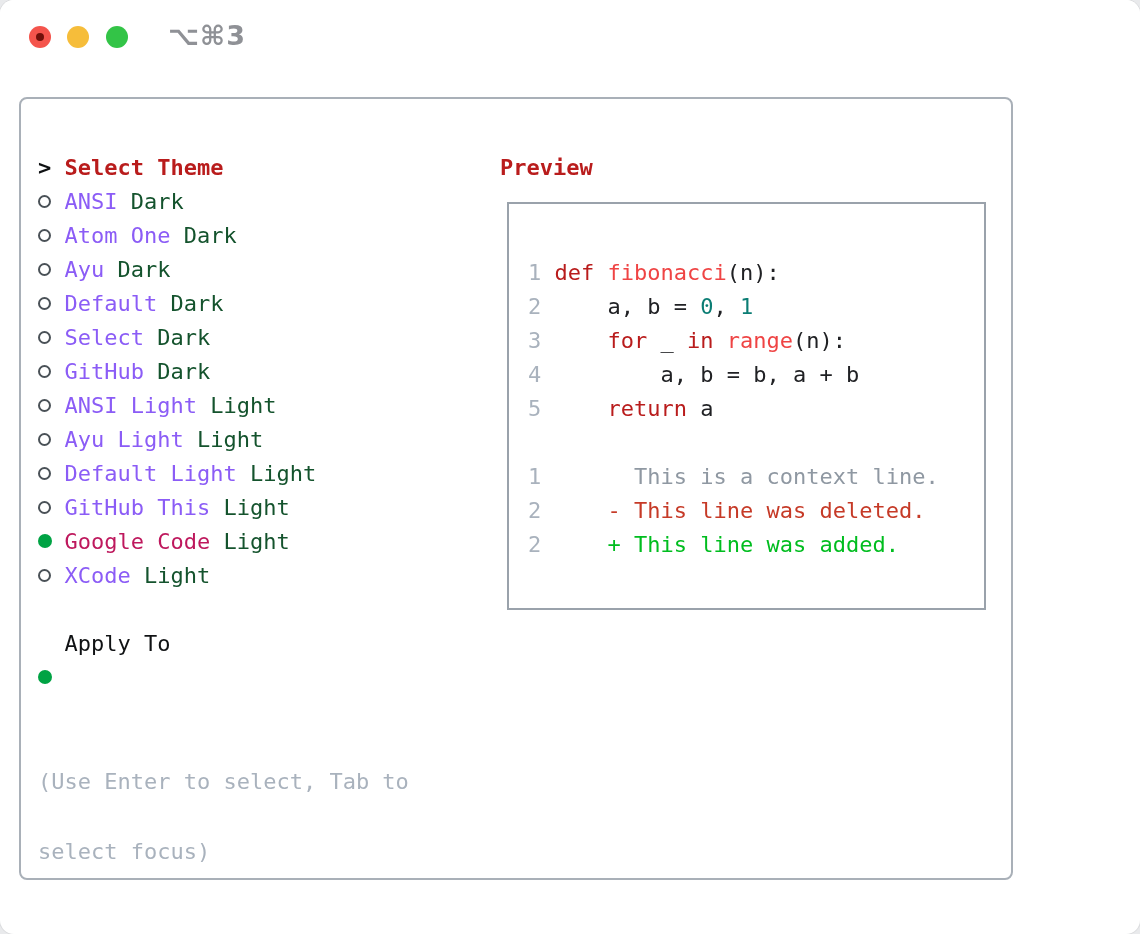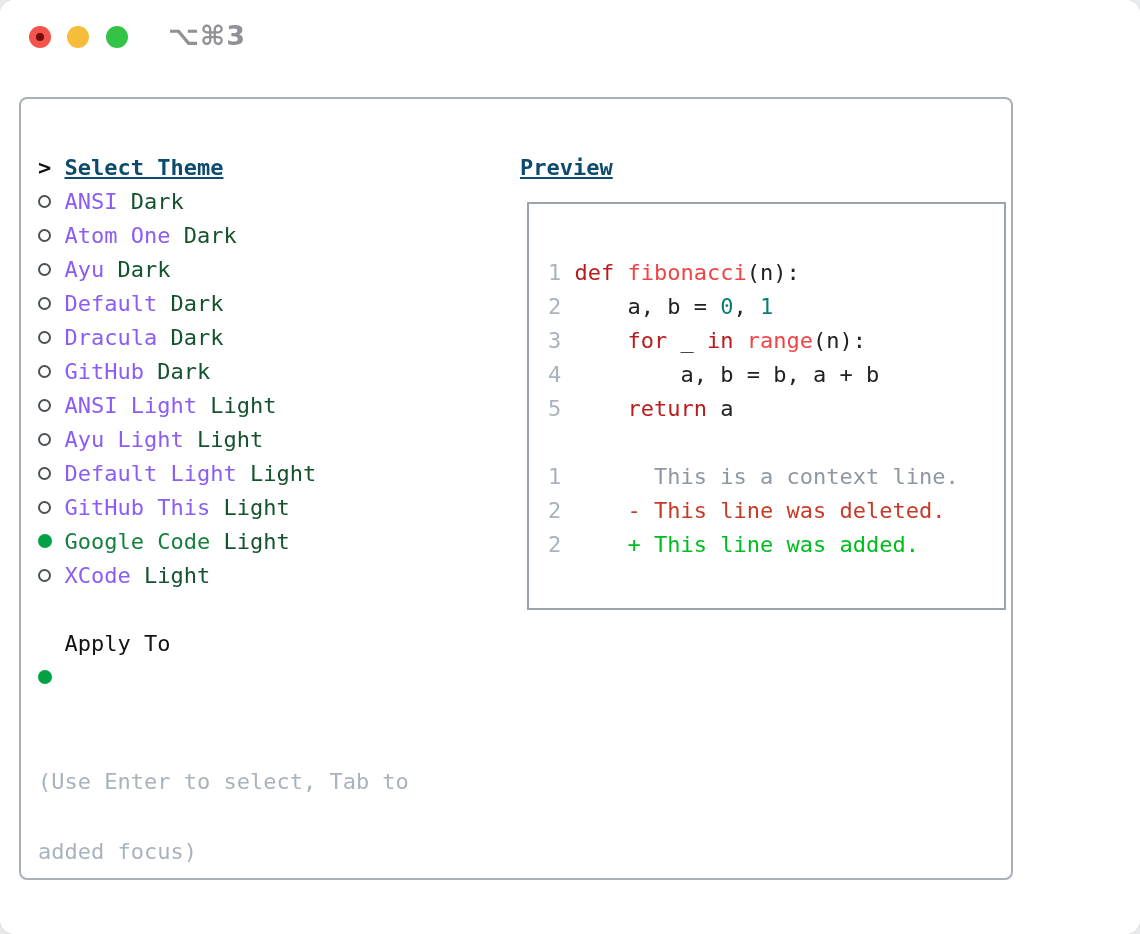--- a/index.html
+++ b/index.html
@@ -13,32 +13,32 @@
   .light-red{left:29px;background:#f4544c;}
   .light-red .dot{position:absolute;left:7px;top:7px;width:8px;height:8px;border-radius:50%;background:#70100a;}
   .light-yellow{left:67px;background:#f6bd3a;}
   .light-green{left:106px;background:#33c447;}
   .win-title{position:absolute;left:168px;top:20px;font-family:"DejaVu Sans",sans-serif;font-weight:bold;font-size:27px;letter-spacing:1px;color:#8f9196;}
 
   
   .panel{position:absolute;left:19px;top:97px;width:994px;height:783px;border:2px solid #a9b0b8;border-radius:8px;background:#ffffff;}
 
   .col-left{position:absolute;left:17px;top:17px;}
-  .col-right{position:absolute;left:499px;top:17px;}
+  .col-right{position:absolute;left:479px;top:17px;}
 
   .row{height:34px;display:flex;align-items:center;white-space:pre;font-size:22px;color:#343a40;}
   .row-blank{height:34px;}
-  .hdr{font-weight:bold;color:#0c4a6e;text-decoration:underline;}
+  .hdr{font-weight:bold;color:#b91c1c;}
   .prompt{display:inline-block;width:26.5px;font-weight:bold;color:#0f1113;}
 
   .bullet{width:26.5px;display:flex;align-items:center;flex:0 0 26.5px;}
   .ring{width:13px;height:13px;border:2px solid #4a5157;border-radius:50%;}
   .selected .ring{width:14px;height:14px;border:none;background:#00a344;}
   .tname{color:#8b5cf6;}
-  .selected .tname{color:#15803d;}
+  .selected .tname{color:#be185d;}
   .ttag{color:#14532d;margin-left:1ch;}
   .apply-hdr{color:#101214;}
   .hint{color:#a9b2bd;margin-top:36px;}
 
   
   .pbox{margin-top:18px;margin-left:7px;width:479px;height:408px;border:2px solid #9aa2ab;background:#ffffff;padding:17px 0 0 19px;overflow:hidden;}
   .crow{height:34px;display:flex;align-items:center;white-space:pre;font-size:22px;color:#202124;}
   .lnum{display:inline-block;width:26.5px;flex:0 0 26.5px;color:#a9b2bd;}
   .dnum{display:inline-block;width:79.5px;flex:0 0 79.5px;color:#a9b2bd;}
   .dmark{display:inline-block;width:26.5px;flex:0 0 26.5px;}
@@ -79,21 +79,21 @@
       <div class="row">
         <span class="bullet"><span class="ring"></span></span><span class="tname">Atom One</span><span class="ttag">Dark</span>
       </div>
       <div class="row">
         <span class="bullet"><span class="ring"></span></span><span class="tname">Ayu</span><span class="ttag">Dark</span>
       </div>
       <div class="row">
         <span class="bullet"><span class="ring"></span></span><span class="tname">Default</span><span class="ttag">Dark</span>
       </div>
       <div class="row">
-        <span class="bullet"><span class="ring"></span></span><span class="tname">Dracula</span><span class="ttag">Dark</span>
+        <span class="bullet"><span class="ring"></span></span><span class="tname">Select</span><span class="ttag">Dark</span>
       </div>
       <div class="row">
         <span class="bullet"><span class="ring"></span></span><span class="tname">GitHub</span><span class="ttag">Dark</span>
       </div>
       <div class="row">
         <span class="bullet"><span class="ring"></span></span><span class="tname">ANSI Light</span><span class="ttag">Light</span>
       </div>
       <div class="row">
         <span class="bullet"><span class="ring"></span></span><span class="tname">Ayu Light</span><span class="ttag">Light</span>
       </div>
@@ -115,21 +115,21 @@
       <div class="row">
         <span class="bullet"></span><span class="apply-hdr">Apply To</span>
       </div>
       <div class="row selected">
         <span class="bullet"><span class="ring"></span></span>
       </div>
 
       <div class="row-blank"></div>
 
       <div class="row hint">(Use Enter to select, Tab to</div>
-      <div class="row hint">added focus)</div>
+      <div class="row hint">select focus)</div>
     </div>
 
     <div class="col-right">
       <div class="row-blank"></div>
       <div class="row"><span class="hdr">Preview</span></div>
 
       <div class="pbox">
         <div class="crow row-blank"></div>
 
         <div class="crow">

